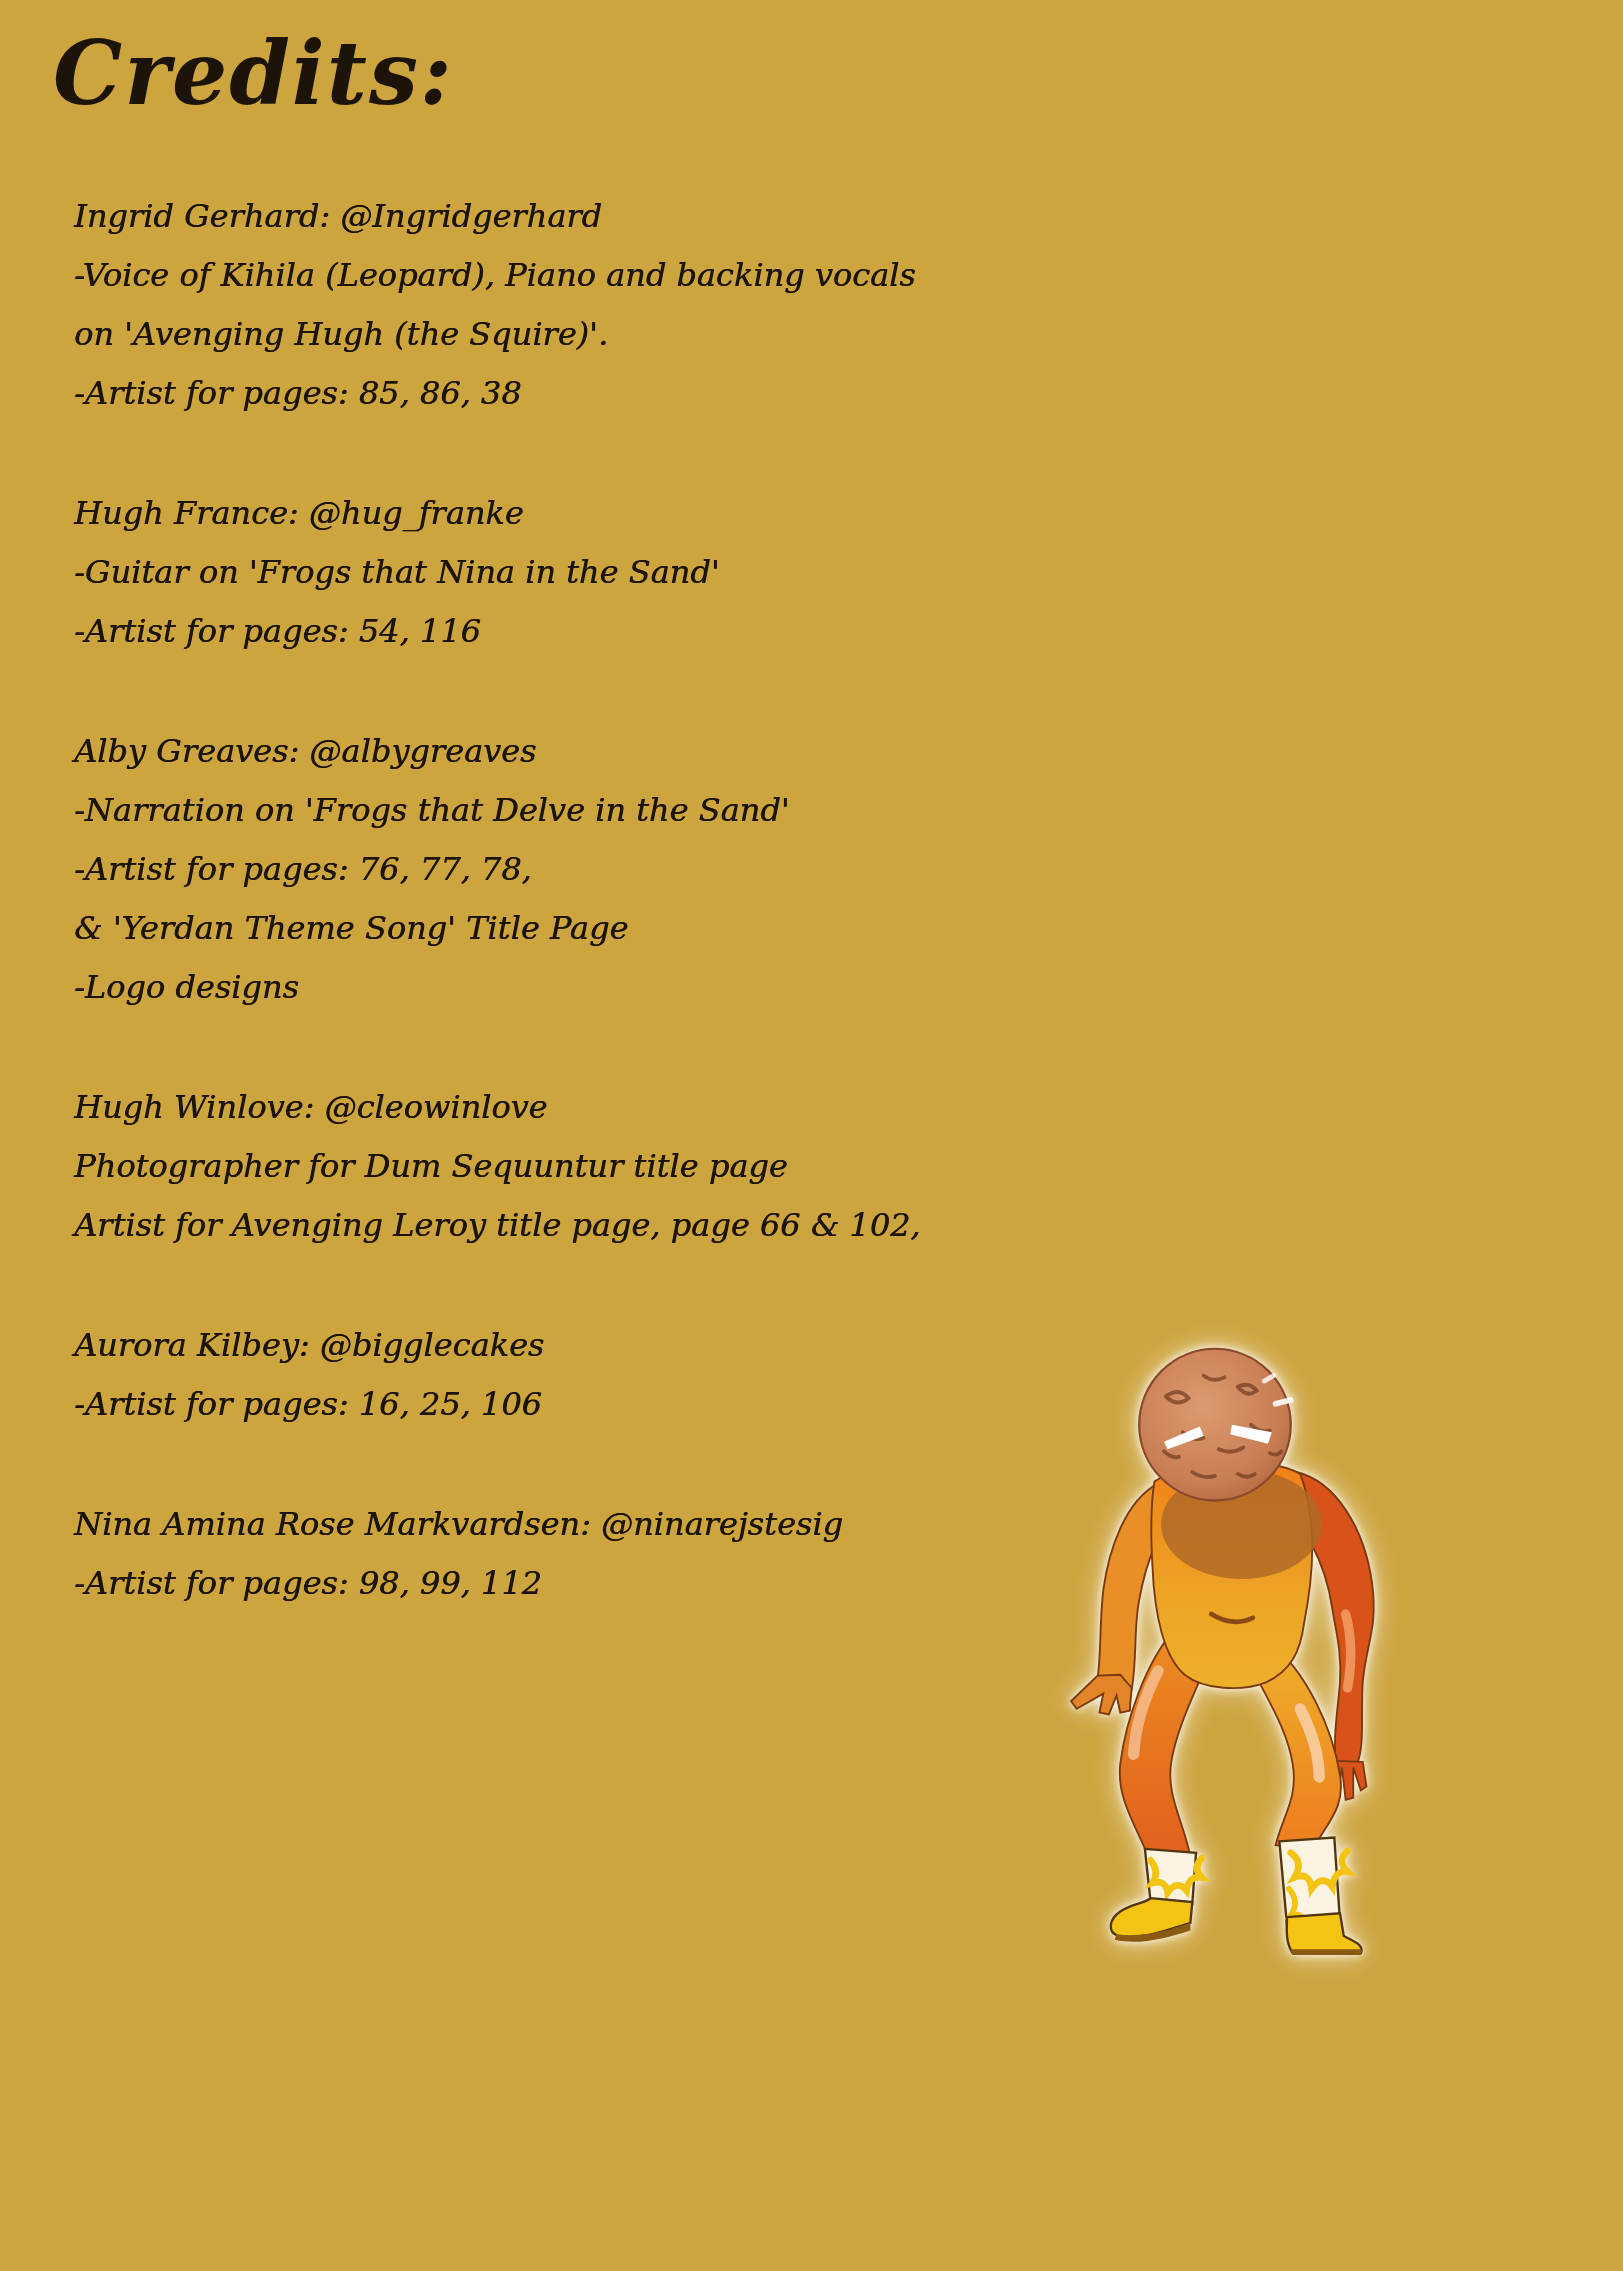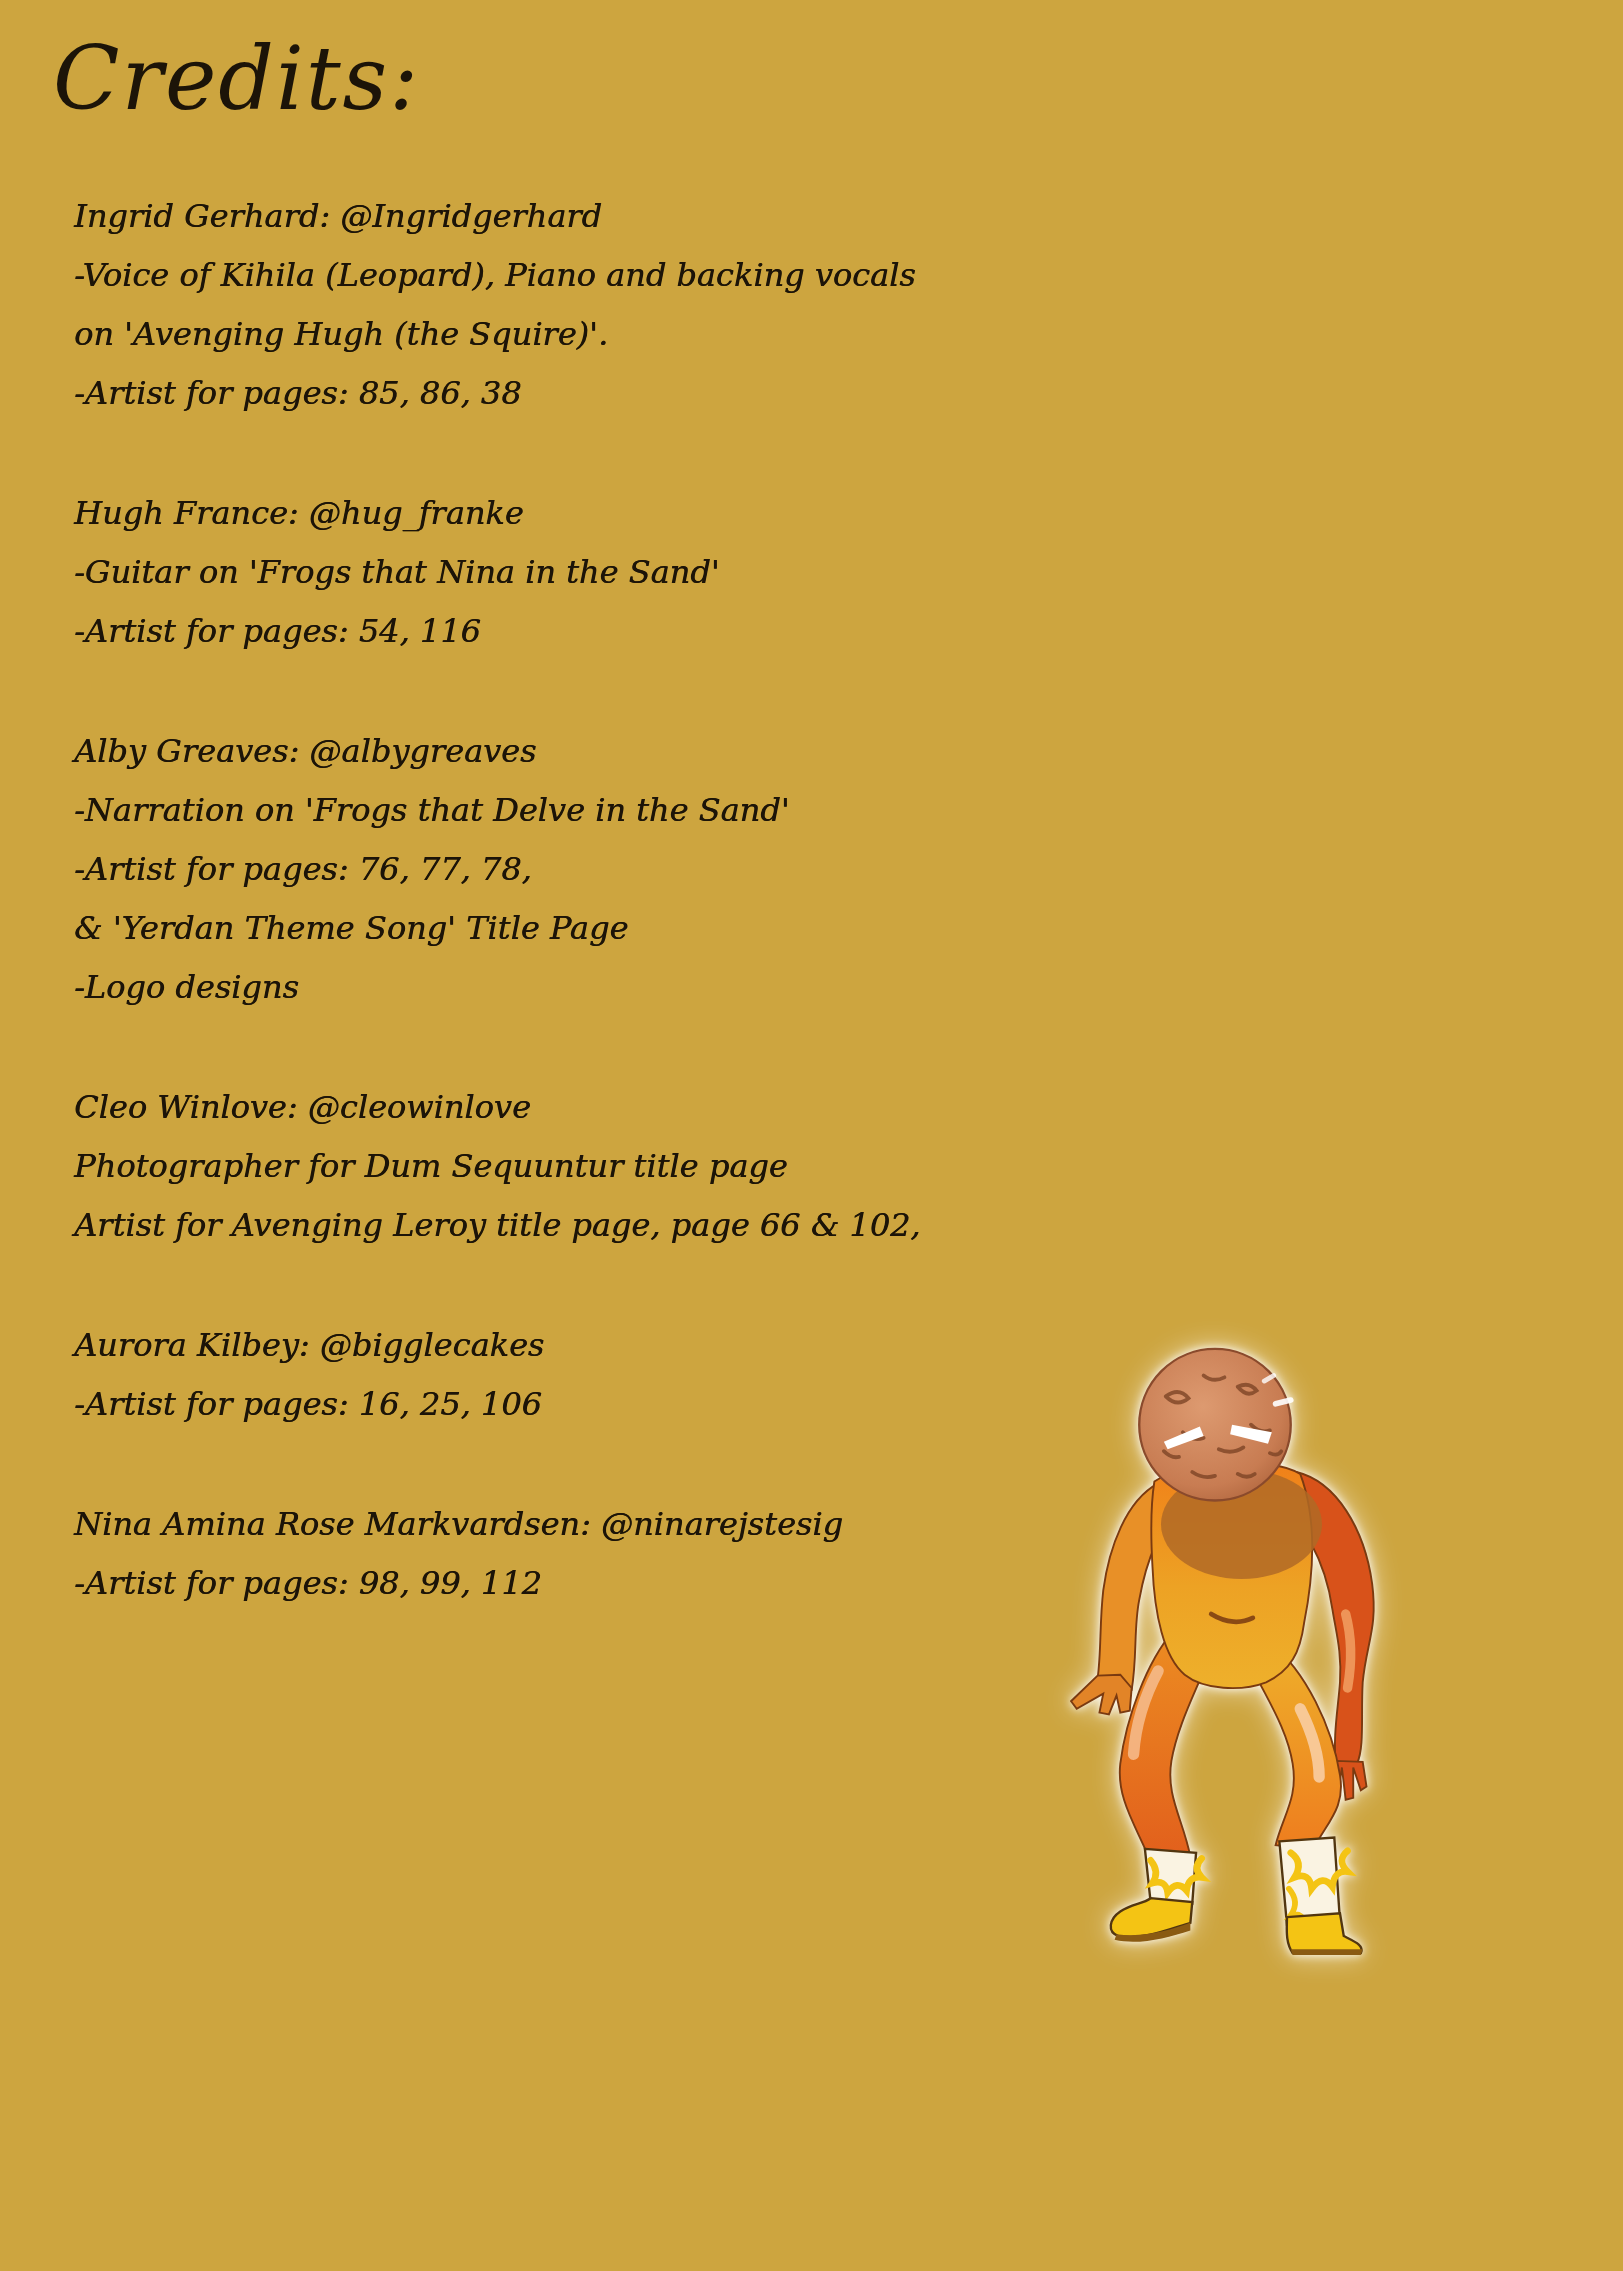--- a/index.html
+++ b/index.html
@@ -7,23 +7,23 @@
     width:1624px;height:2271px;
     background:#cda53f;
     font-family:"DejaVu Serif", serif;
     font-style:italic;
     color:#1c1408;
     overflow:hidden;
     position:relative;
   }
   .page{position:absolute;inset:0;}
   .title{
-    position:absolute;left:53px;top:28px;
+    position:absolute;left:53px;top:22px;
     margin:0;
-    font-size:87px;font-weight:400;
+    font-size:87px;font-weight:700;
     letter-spacing:1.9px;
   }
   .credits{
     position:absolute;left:74px;top:187px;
   }
   .block{margin:0 0 61px 0;}
   .line{
     font-size:32px;
     line-height:59px;
     white-space:nowrap;
@@ -63,21 +63,21 @@
 
     <div class="block">
       <div class="line">Alby Greaves: @albygreaves</div>
       <div class="line">-Narration on 'Frogs that Delve in the Sand'</div>
       <div class="line">-Artist for pages: 76, 77, 78,</div>
       <div class="line">&amp; 'Yerdan Theme Song' Title Page</div>
       <div class="line">-Logo designs</div>
     </div>
 
     <div class="block">
-      <div class="line">Cleo Winlove: @cleowinlove</div>
+      <div class="line">Hugh Winlove: @cleowinlove</div>
       <div class="line">Photographer for Dum Sequuntur title page</div>
       <div class="line">Artist for Avenging Leroy title page, page 66 &amp; 102,</div>
     </div>
 
 
     <div class="block">
       <div class="line">Aurora Kilbey: @bigglecakes</div>
       <div class="line">-Artist for pages: 16, 25, 106</div>
     </div>
 

